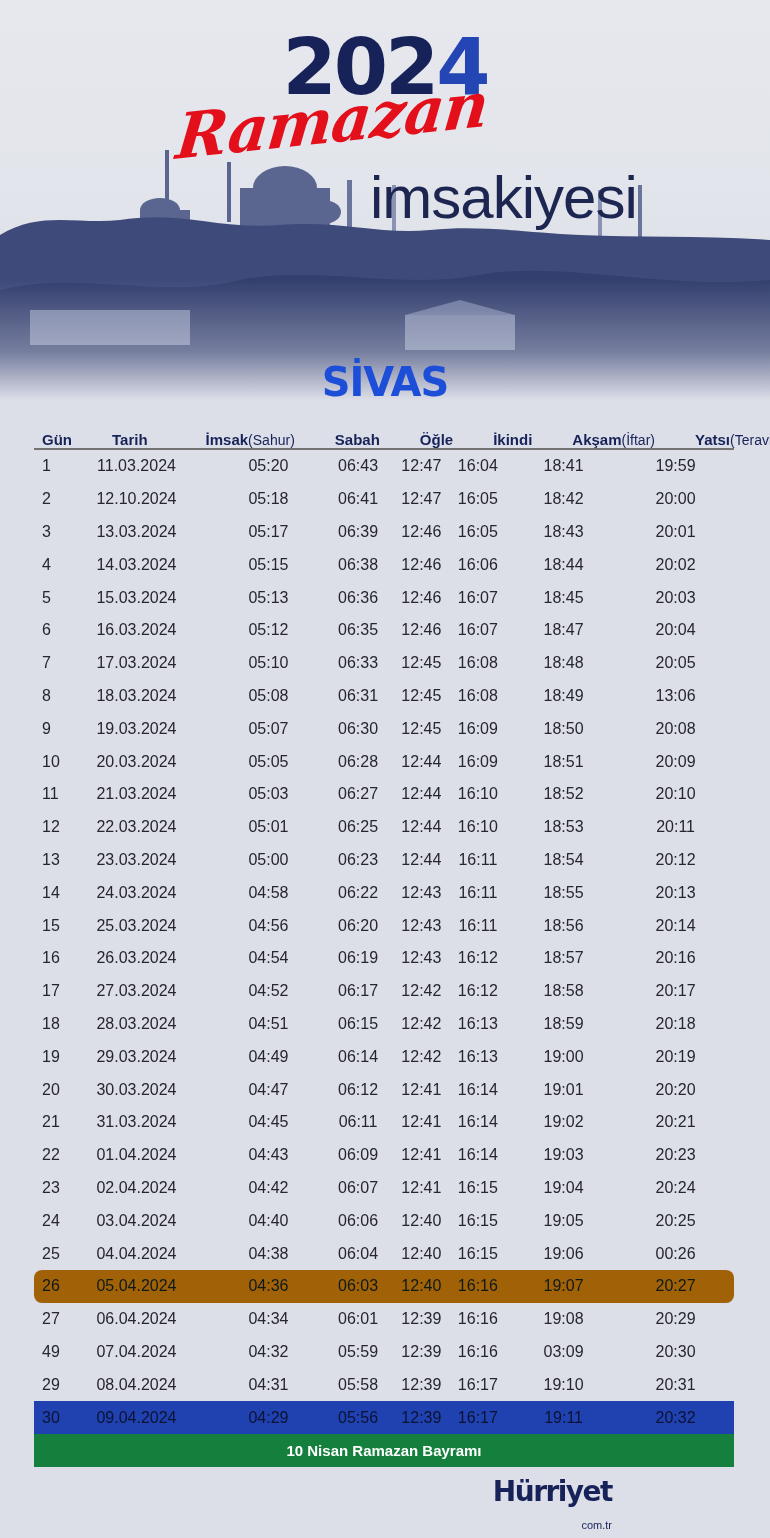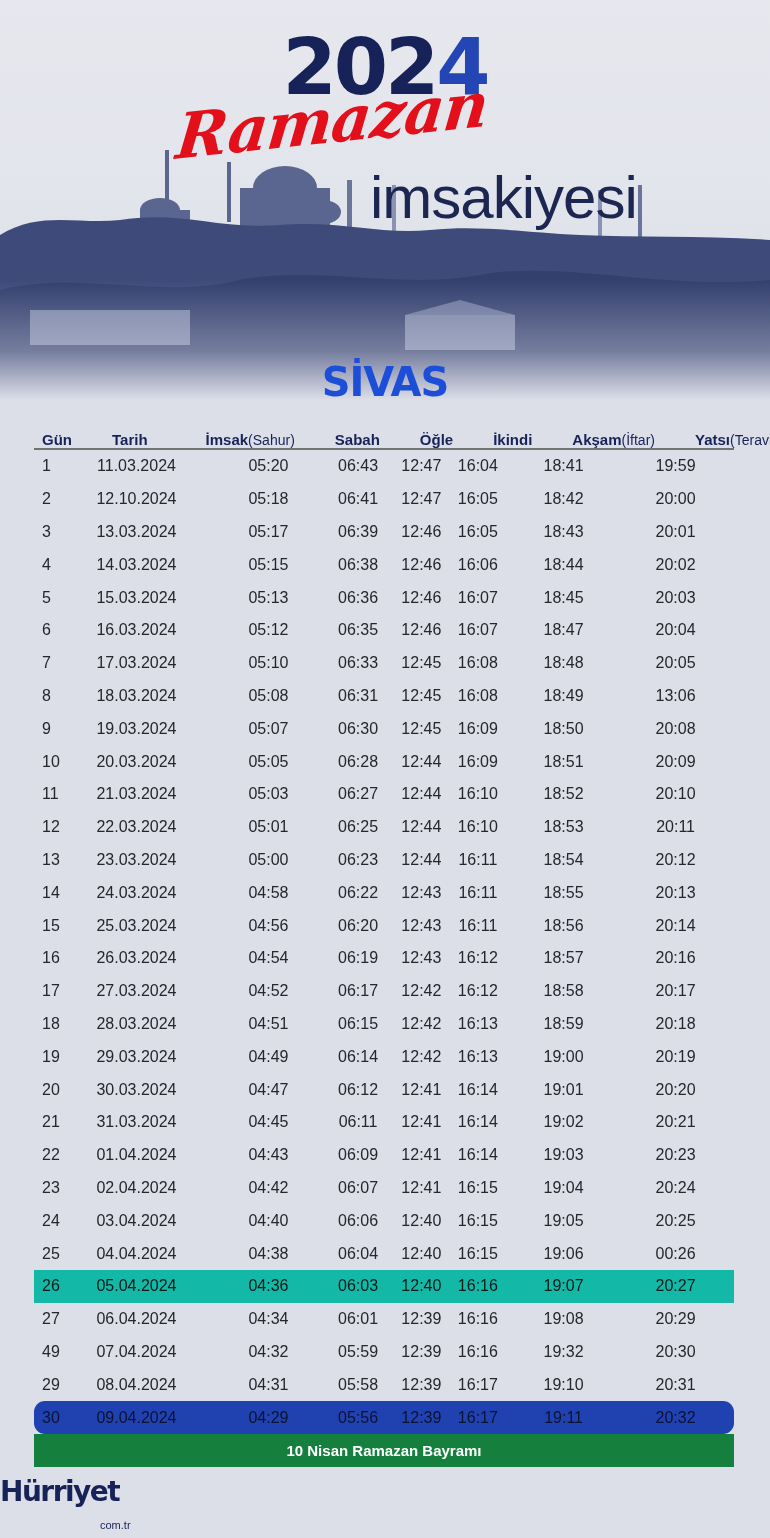--- a/index.html
+++ b/index.html
@@ -45,37 +45,37 @@
   .thead {
     display: flex; height: 32px; align-items: flex-end;
     border-bottom: 2px solid #737373;
     font-size: 15px; font-weight: bold; color: #172358; gap: 40px;
   }
   .thead .sub { font-weight: normal; font-size: 14px; }
   .row {
     display: flex; align-items: center; height: 32.8px;
     font-size: 16px; color: #26262c;
   }
-  .row.hl-green { background: #14b8a6; color: #0d1a1a; }
-  .row.hl-blue { background: #1f42b0; color: #0d1233; border-radius: 11px; }
+  .row.hl-green { background: #a16207; color: #0d1a1a; border-radius: 8px; }
+  .row.hl-blue { background: #1f42b0; color: #0d1233; }
   .c { text-align: center; white-space: nowrap; }
   .c0 { width: 40px; text-align: left; padding-left: 8px; }
   .c1 { width: 130px; }
   .c2 { width: 104px; margin-left: 18px; }
   .c3 { width: 80px; }
   .c4 { width: 50px; }
   .c5 { width: 66px; }
   .c6 { width: 110px; }
   .c7 { width: 120px; }
   .bayram {
     height: 33px; background: #15803d; color: #ffffff; font-weight: bold;
     font-size: 15px; display: flex; align-items: center; justify-content: center;
   }
   .logo {
-    position: absolute; left: 0; width: 612px; top: 1478px; text-align: left;
+    position: absolute; left: 0; width: 612px; top: 1478px; text-align: right;
   }
   .logo .brand {
     font-family: "DejaVu Sans", sans-serif; font-weight: bold; font-size: 28px;
     color: #172358; letter-spacing: -1.5px; line-height: 1; display: block;
   }
   .logo .domain {
     display: block; font-size: 11px; color: #172358; margin-left: 100px; line-height: 1;
     margin-top: 14px;
   }
 </style>
@@ -405,21 +405,21 @@
         <div class="c c6">19:08</div>
         <div class="c c7">20:29</div>
       </div>
       <div class="row">
         <div class="c c0">49</div>
         <div class="c c1">07.04.2024</div>
         <div class="c c2">04:32</div>
         <div class="c c3">05:59</div>
         <div class="c c4">12:39</div>
         <div class="c c5">16:16</div>
-        <div class="c c6">19:32</div>
+        <div class="c c6">03:09</div>
         <div class="c c7">20:30</div>
       </div>
       <div class="row">
         <div class="c c0">29</div>
         <div class="c c1">08.04.2024</div>
         <div class="c c2">04:31</div>
         <div class="c c3">05:58</div>
         <div class="c c4">12:39</div>
         <div class="c c5">16:17</div>
         <div class="c c6">19:10</div>

